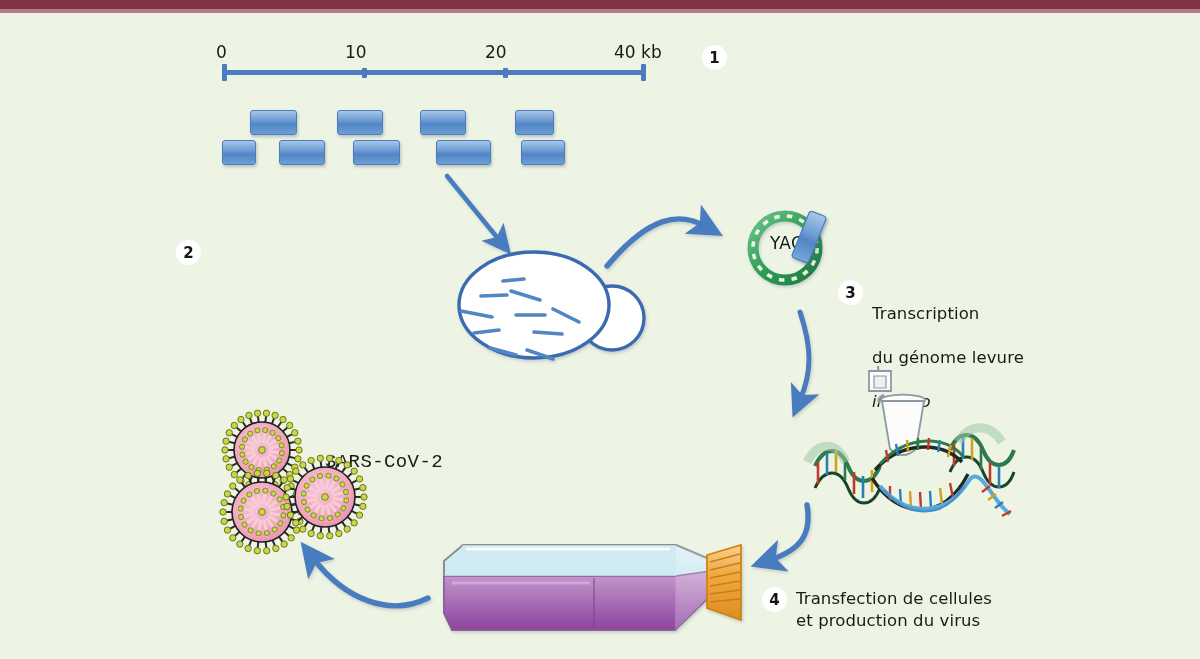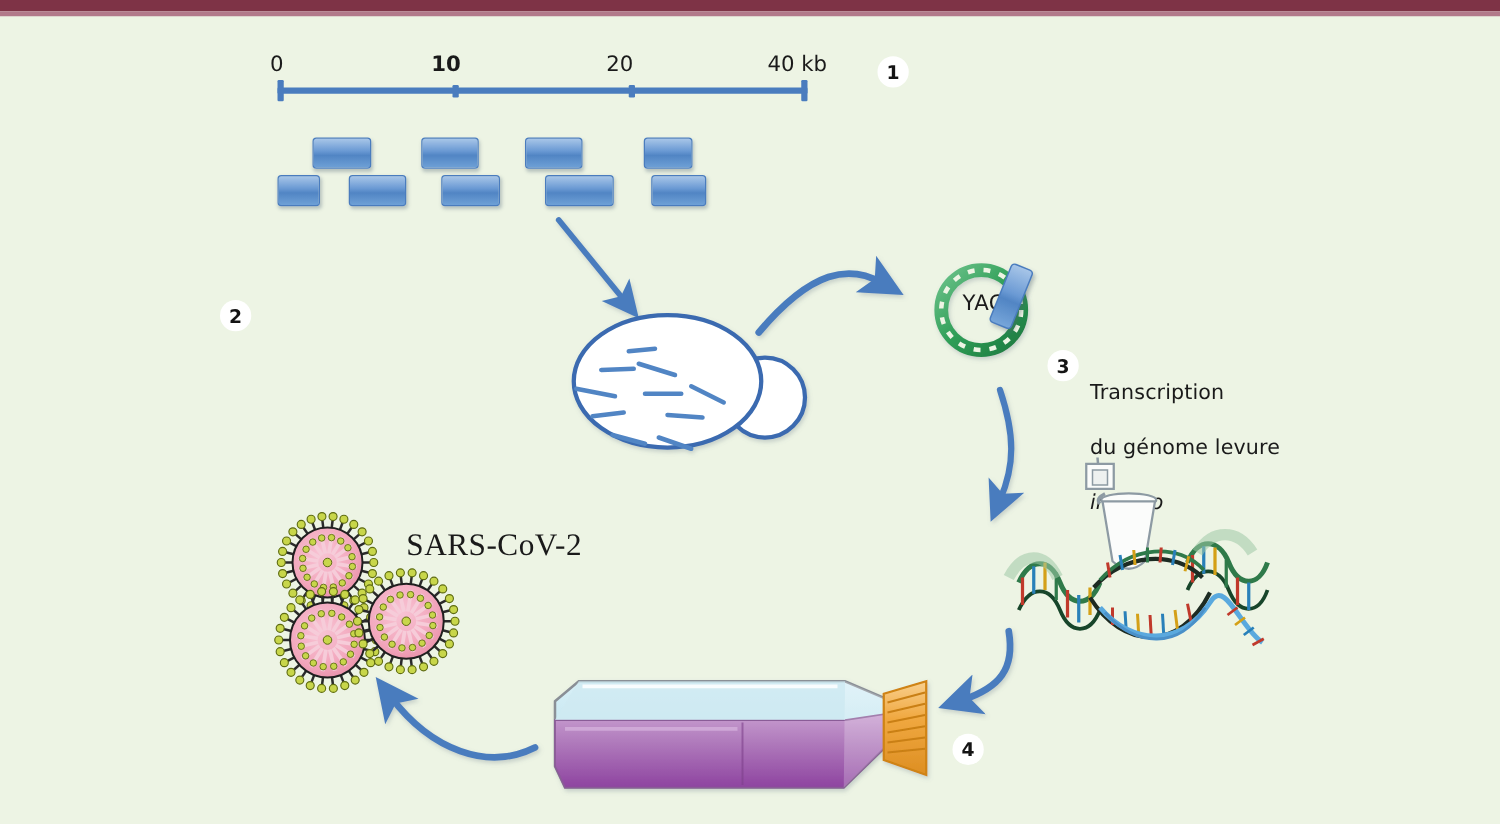--- a/index.html
+++ b/index.html
@@ -29,22 +29,23 @@
     font-family:"DejaVu Sans", sans-serif;
     white-space:pre-line;letter-spacing:.1px;
   }
   .steptext .ital{font-style:italic;}
 
   .axis-label{
     position:absolute;color:#1a1a1a;font-size:17px;
     font-family:"DejaVu Sans", sans-serif;
   }
   .virus-label{
-    position:absolute;color:#1a1a1a;font-size:25px;letter-spacing:.4px;
-    font-family:Liberation Serif, serif;
+    position:absolute;color:#1a1a1a;font-size:19px;letter-spacing:.4px;
+    font-family:Liberation Mono, monospace;
+    margin-top:28px;
   }
   .yac-label{
     position:absolute;color:#1a1a1a;font-size:17px;letter-spacing:.3px;
     font-family:"DejaVu Sans", sans-serif;
   }
 
   
   .axisline{position:absolute;background:#4a7cbe;height:5px;border-radius:1px;}
   .tick{position:absolute;background:#4a7cbe;width:5px;border-radius:1px;}
 
@@ -60,21 +61,21 @@
 </style>
 </head>
 <body>
 
 <div id="stage">
 
   <div class="topbar"></div>
   <div class="topbar2"></div>
 
   <div class="axis-label" style="left:216px;top:42px;">0</div>
-  <div class="axis-label" style="left:345px;top:42px;font-weight:bold;">10</div>
+  <div class="axis-label" style="left:345px;top:42px;">10</div>
   <div class="axis-label" style="left:485px;top:42px;">20</div>
   <div class="axis-label" style="left:614px;top:42px;">40 kb</div>
 
   <div class="axisline" style="left:222px;top:70px;width:424px;"></div>
   <div class="tick" style="left:222px;top:64px;height:17px;"></div>
   <div class="tick" style="left:362px;top:68px;height:10px;"></div>
   <div class="tick" style="left:503px;top:68px;height:10px;"></div>
   <div class="tick" style="left:641px;top:64px;height:17px;"></div>
 
   <div id="frag-layer">
@@ -101,20 +102,22 @@
     <div class="badge">3</div>
     <div class="steptext">
       <span>Transcription</span><br>
       <span>du génome levure</span><br>
       <span class="ital">in vitro</span>
     </div>
   </div>
 
   <div class="step" style="left:762px;top:588px;">
     <div class="badge">4</div>
+    <div class="steptext">Transfection de cellules
+et production du virus</div>
   </div>
 
   <div class="yac-label" style="left:770px;top:233px;">YAC</div>
   <div class="virus-label" style="left:325px;top:423px;">SARS-CoV-2</div>
 
   <svg width="1200" height="659" viewBox="0 0 1200 659">
     <defs>
       <filter id="sh" x="-40%" y="-40%" width="190%" height="190%">
         <feDropShadow dx="1.6" dy="2.4" stdDeviation="1.8" flood-color="#516070" flood-opacity="0.40"></feDropShadow>
       </filter>

